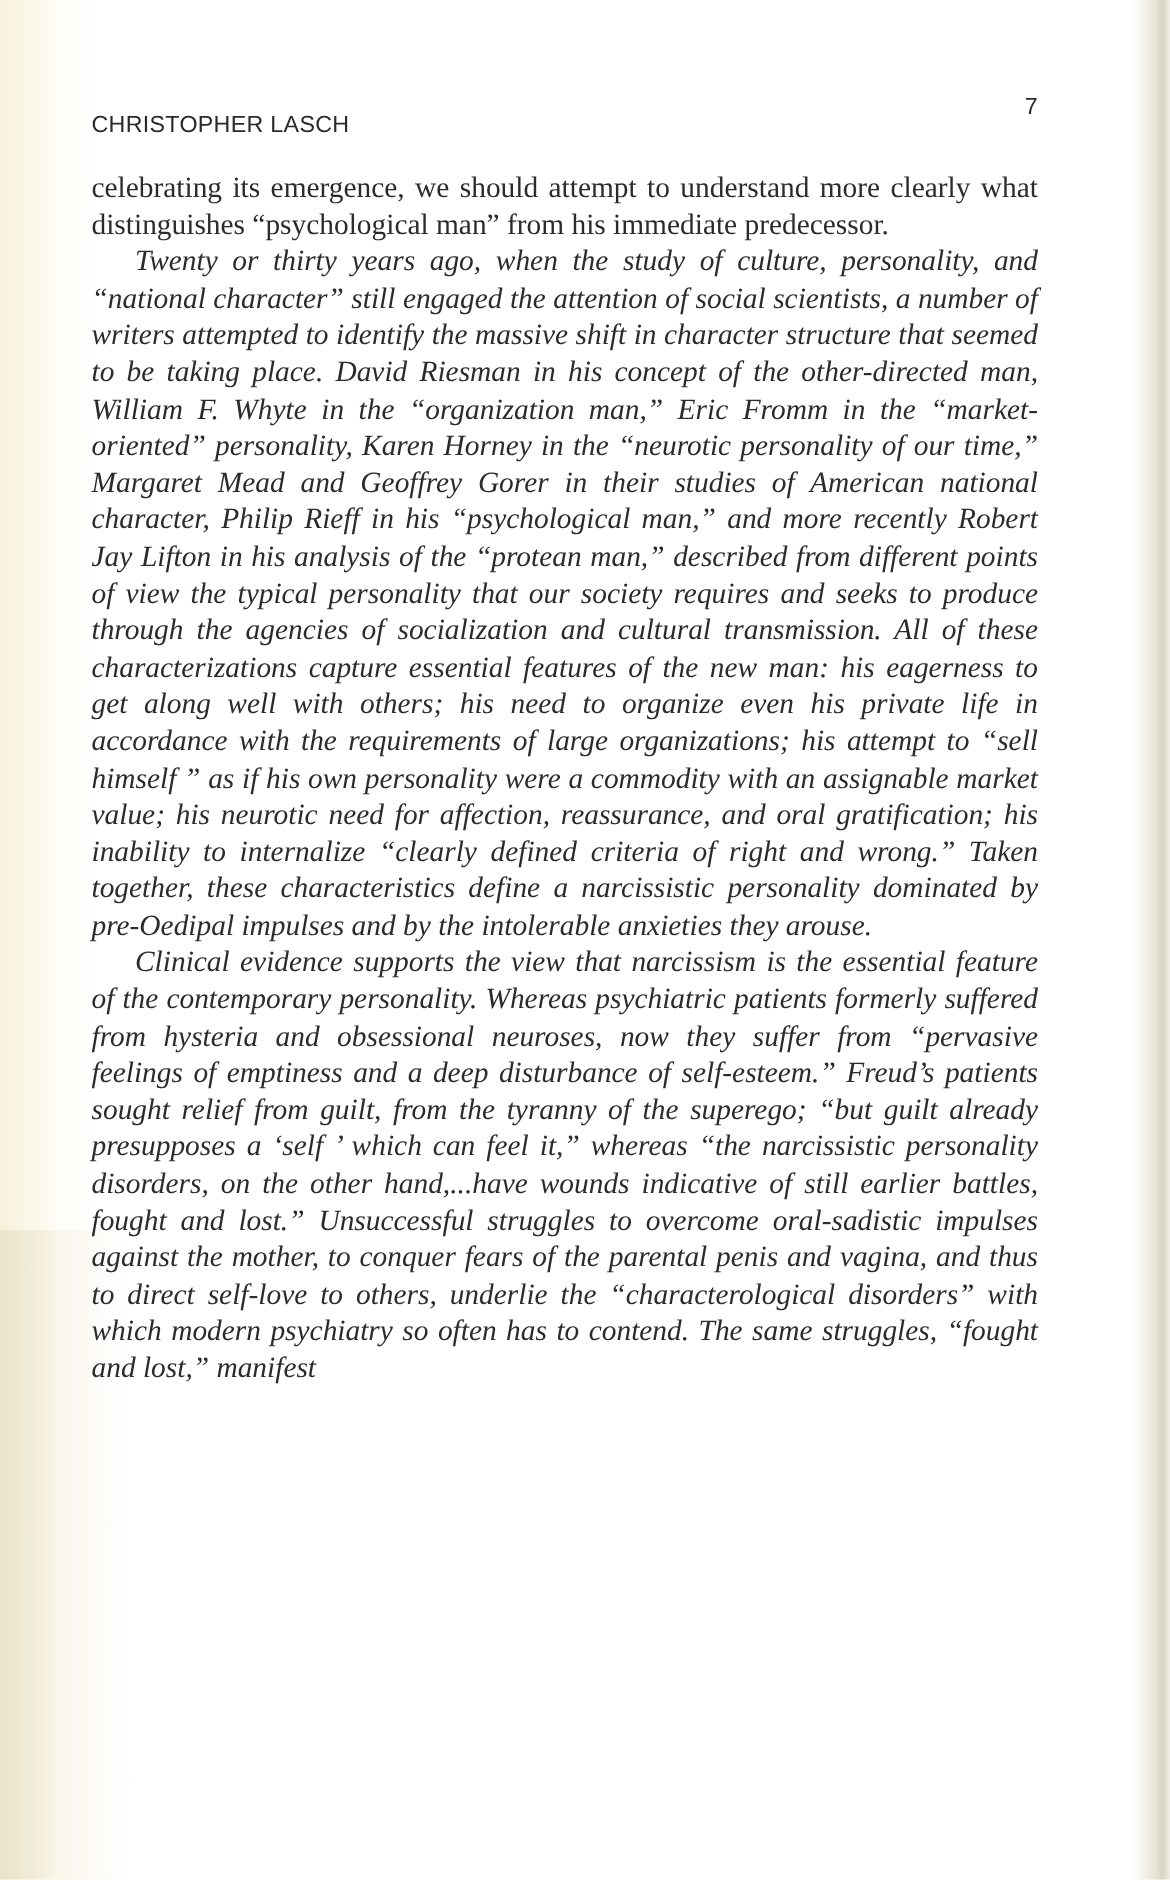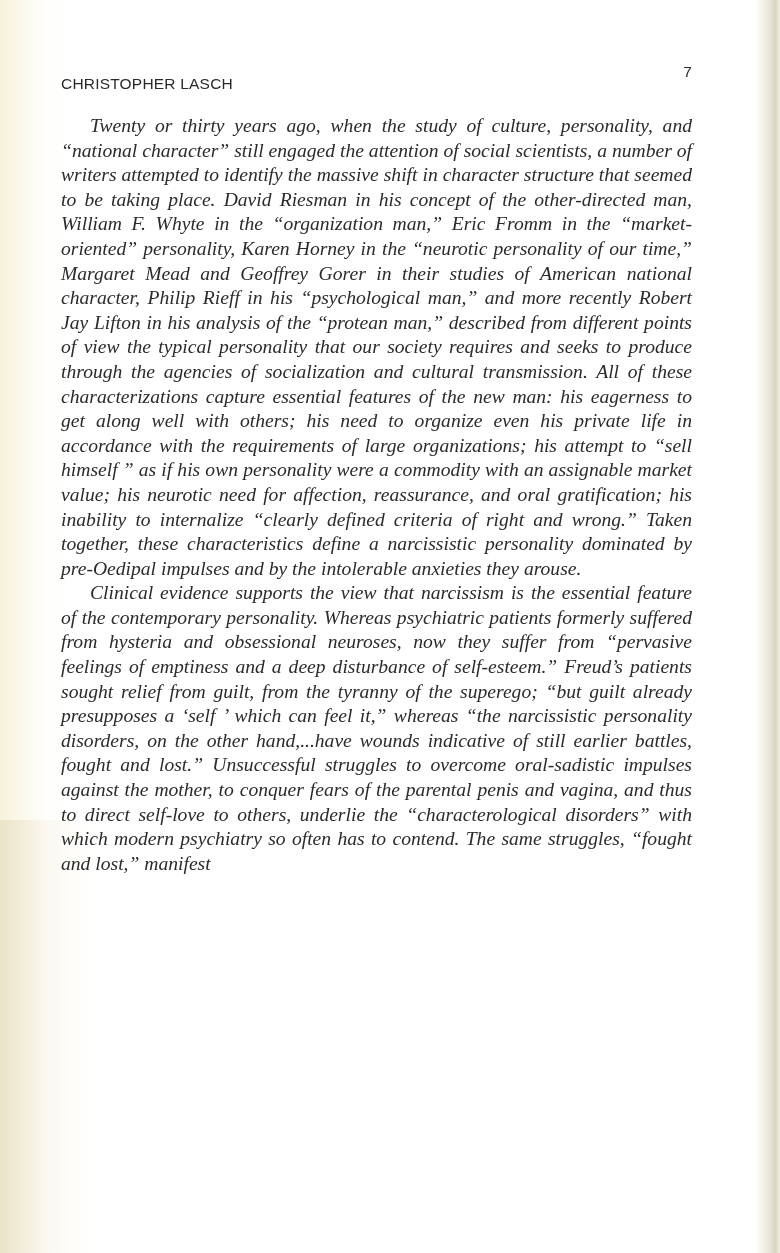--- a/index.html
+++ b/index.html
@@ -36,16 +36,17 @@
 
 <div class="page">
   <div class="shadow-bottom"></div>
 
   <div class="running-head">
     <span class="author">CHRISTOPHER LASCH</span>
     <span class="folio">7</span>
   </div>
 
   <div class="body-text">
+    <p>celebrating its emergence, we should attempt to understand more clearly what distinguishes “psychological man” from his immediate predecessor.</p>
     <p class="indent">Twenty or thirty years ago, when the study of culture, personality, and “national character” still engaged the attention of social scientists, a number of writers attempted to identify the massive shift in character structure that seemed to be taking place. David Riesman in his concept of the other-directed man, William F. Whyte in the “organization man,” Eric Fromm in the “market-oriented” personality, Karen Horney in the “neurotic personality of our time,” Margaret Mead and Geoffrey Gorer in their studies of American national character, Philip Rieff in his “psychological man,” and more recently Robert Jay Lifton in his analysis of the “protean man,” described from different points of view the typical personality that our society requires and seeks to produce through the agencies of socialization and cultural transmission. All of these characterizations capture essential features of the new man: his eagerness to get along well with others; his need to organize even his private life in accordance with the requirements of large organizations; his attempt to “sell himself ” as if his own personality were a commodity with an assignable market value; his neurotic need for affection, reassurance, and oral gratification; his inability to internalize “clearly defined criteria of right and wrong.” Taken together, these characteristics define a narcissistic personality dominated by pre-Oedipal impulses and by the intolerable anxieties they arouse.</p>
     <p class="indent">Clinical evidence supports the view that narcissism is the essential feature of the contemporary personality. Whereas psychiatric patients formerly suffered from hysteria and obsessional neuroses, now they suffer from “pervasive feelings of emptiness and a deep disturbance of self-esteem.” Freud’s patients sought relief from guilt, from the tyranny of the superego; “but guilt already presupposes a ‘self ’ which can feel it,” whereas “the narcissistic personality disorders, on the other hand,...have wounds indicative of still earlier battles, fought and lost.” Unsuccessful struggles to overcome oral-sadistic impulses against the mother, to conquer fears of the parental penis and vagina, and thus to direct self-love to others, underlie the “characterological disorders” with which modern psychiatry so often has to contend. The same struggles, “fought and lost,” manifest</p>
   </div>
 </div>
 
 </body></html>

